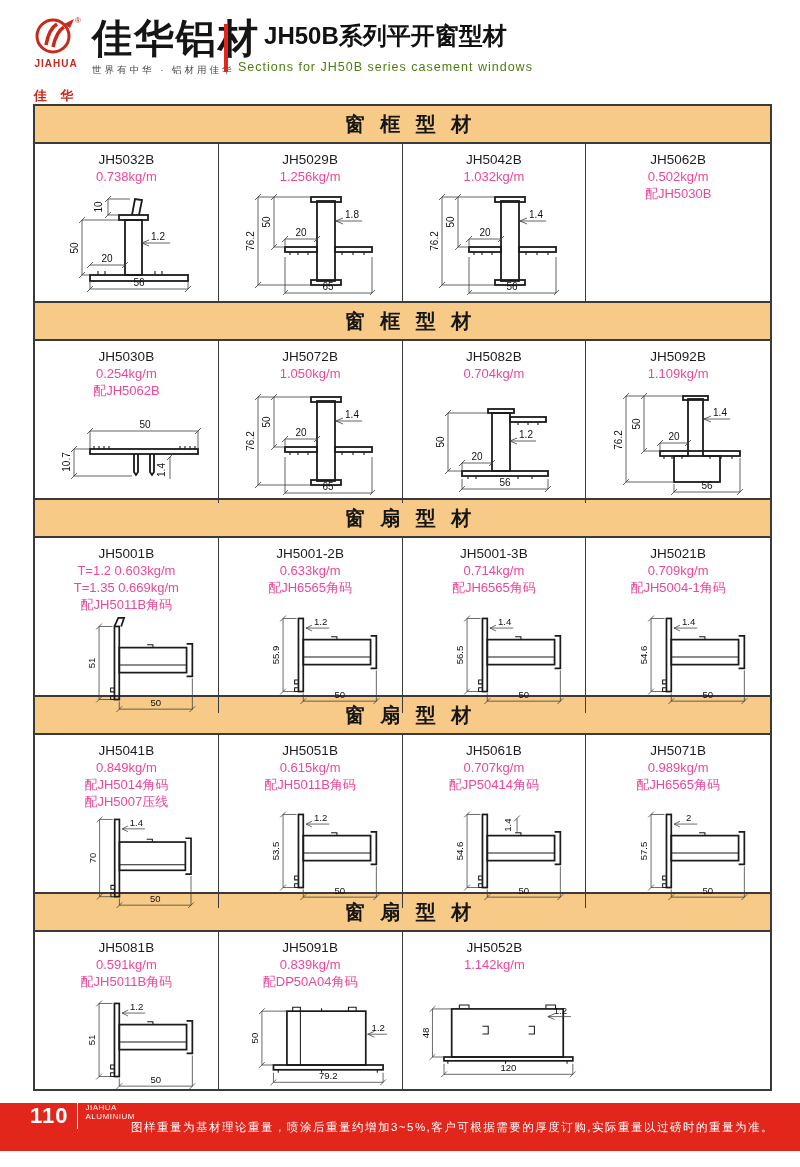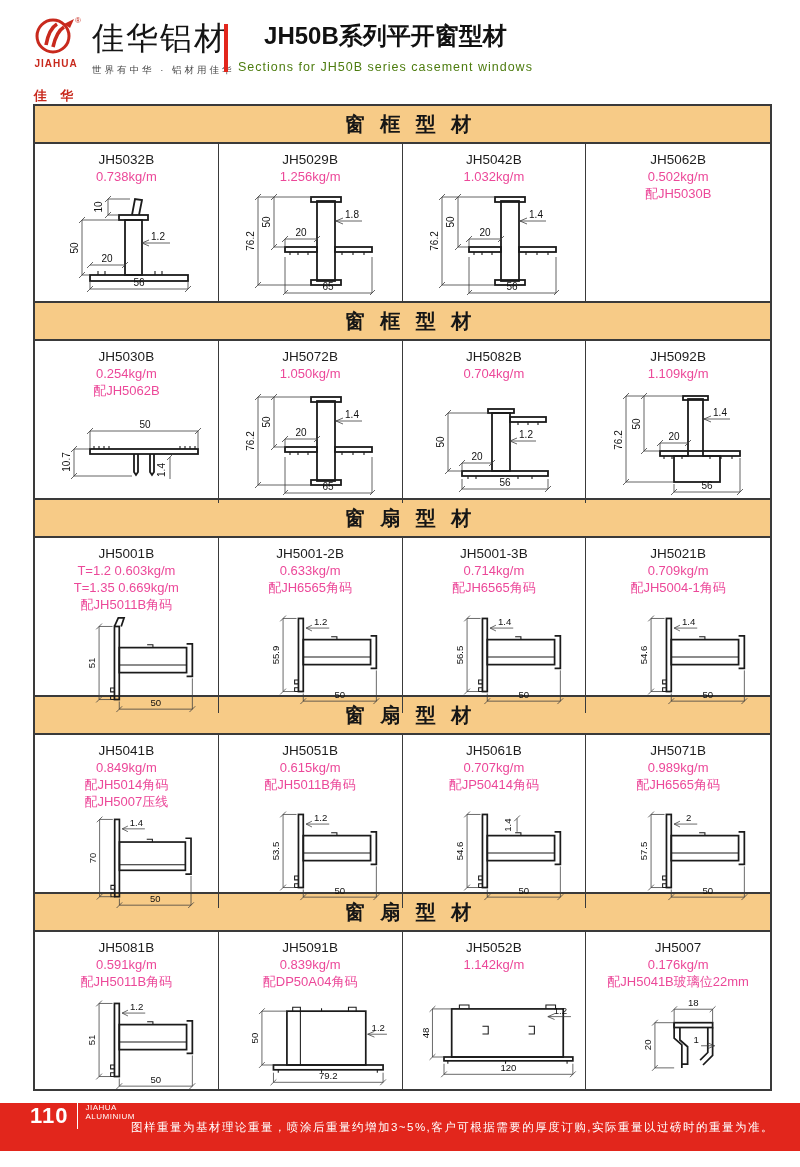--- a/index.html
+++ b/index.html
@@ -5,21 +5,21 @@
   html,body{margin:0;padding:0;background:#e9e9e9;}
   .page{position:relative;width:800px;height:1167px;background:#ffffff;overflow:hidden;
         font-family:"Liberation Sans",sans-serif;color:#1d1d1d;}
 
   
   .hdr{position:absolute;left:0;top:0;width:800px;height:100px;}
   .logo-block{position:absolute;left:27px;top:14px;width:58px;text-align:center;}
   .logo-en{color:#c8291d;font-weight:bold;font-size:10px;letter-spacing:1px;margin-top:-2px;}
   .logo-cn{color:#c8291d;font-weight:bold;font-size:13px;letter-spacing:5px;margin-top:18px;}
   .brand-block{position:absolute;left:92px;top:16px;}
-  .brand{font-size:32px;font-weight:normal;letter-spacing:2px;color:#151515;line-height:44px;}
+  .brand{font-size:40px;font-weight:bold;letter-spacing:2px;color:#151515;line-height:44px;}
   .slogan{font-size:9.5px;color:#444;letter-spacing:3px;margin-top:4px;}
   .hdr-divider{position:absolute;left:224px;top:24px;width:4px;height:48px;background:#e2261c;}
   .title-block{position:absolute;left:238px;top:22px;}
   .doc-title{font-size:24px;font-weight:bold;color:#111;line-height:28px;text-align:center;}
   .doc-subtitle{font-size:12.5px;color:#4d7c0f;letter-spacing:1px;margin-top:10px;}
 
   
   .catalog{position:absolute;left:33px;top:104px;width:735px;border:2px solid #3a3a3a;background:#fff;}
   .band{height:36px;display:flex;align-items:center;justify-content:center;background:#f7cb87;
         border-bottom:2px solid #3a3a3a;font-size:20px;font-weight:bold;color:#161616;
@@ -498,38 +498,20 @@
               <path class="d" d="M24,28 V78 M21,31 l6,-6 M21,81 l6,-6 M24,28 H44 M24,78 H36"></path>
               <text class="t" transform="rotate(-90 20 53)" x="20" y="53" text-anchor="middle">48</text>
               <path class="d" d="M144,36 h24 M144,36 l7,-3 M144,36 l7,3"></path>
               <text class="t" x="157" y="33" text-anchor="middle">1.2</text>
               <path class="d" d="M36,96 H170 M33,99 l6,-6 M167,99 l6,-6 M36,85 v11 M170,85 v11"></path>
               <text class="t" x="103" y="93" text-anchor="middle">120</text>
             </svg>
           </div>
         </div>
 
-        <div class="cell">
-          <div class="code">JH5007</div>
-          <div class="pline">0.176kg/m</div>
-          <div class="pline">配JH5041B玻璃位22mm</div>
-          <div class="draw-wrap">
-            <svg class="draw" viewBox="0 0 176 104" width="176" height="100">
-              <rect class="p" x="84" y="34" width="40" height="5"></rect>
-              <path class="p" d="M119,39 v26 l-8,8 M124,39 v29 l-10,10"></path>
-              <path class="p" d="M84,34 v16 l8,7 v24 M90,39 v13 l8,7 v18 h-6"></path>
-              <path class="d" d="M84,20 H124 M81,23 l6,-6 M121,23 l6,-6 M84,20 v14 M124,20 v14"></path>
-              <text class="t" x="104" y="17" text-anchor="middle">18</text>
-              <path class="d" d="M64,34 V81 M61,37 l6,-6 M61,84 l6,-6 M64,34 H84 M64,81 H84"></path>
-              <text class="t" transform="rotate(-90 60 57)" x="60" y="57" text-anchor="middle">20</text>
-              <path class="d" d="M112,58 h14 M126,58 l-7,-3 M126,58 l-7,3"></path>
-              <text class="t" x="107" y="55" text-anchor="middle">1</text>
-            </svg>
-          </div>
-        </div>
 
       </div>
     </div>
 
   </div>
 
   <div class="footer">
     <div class="pageno">110</div>
     <div class="foot-div"></div>
     <div class="foot-brand">

